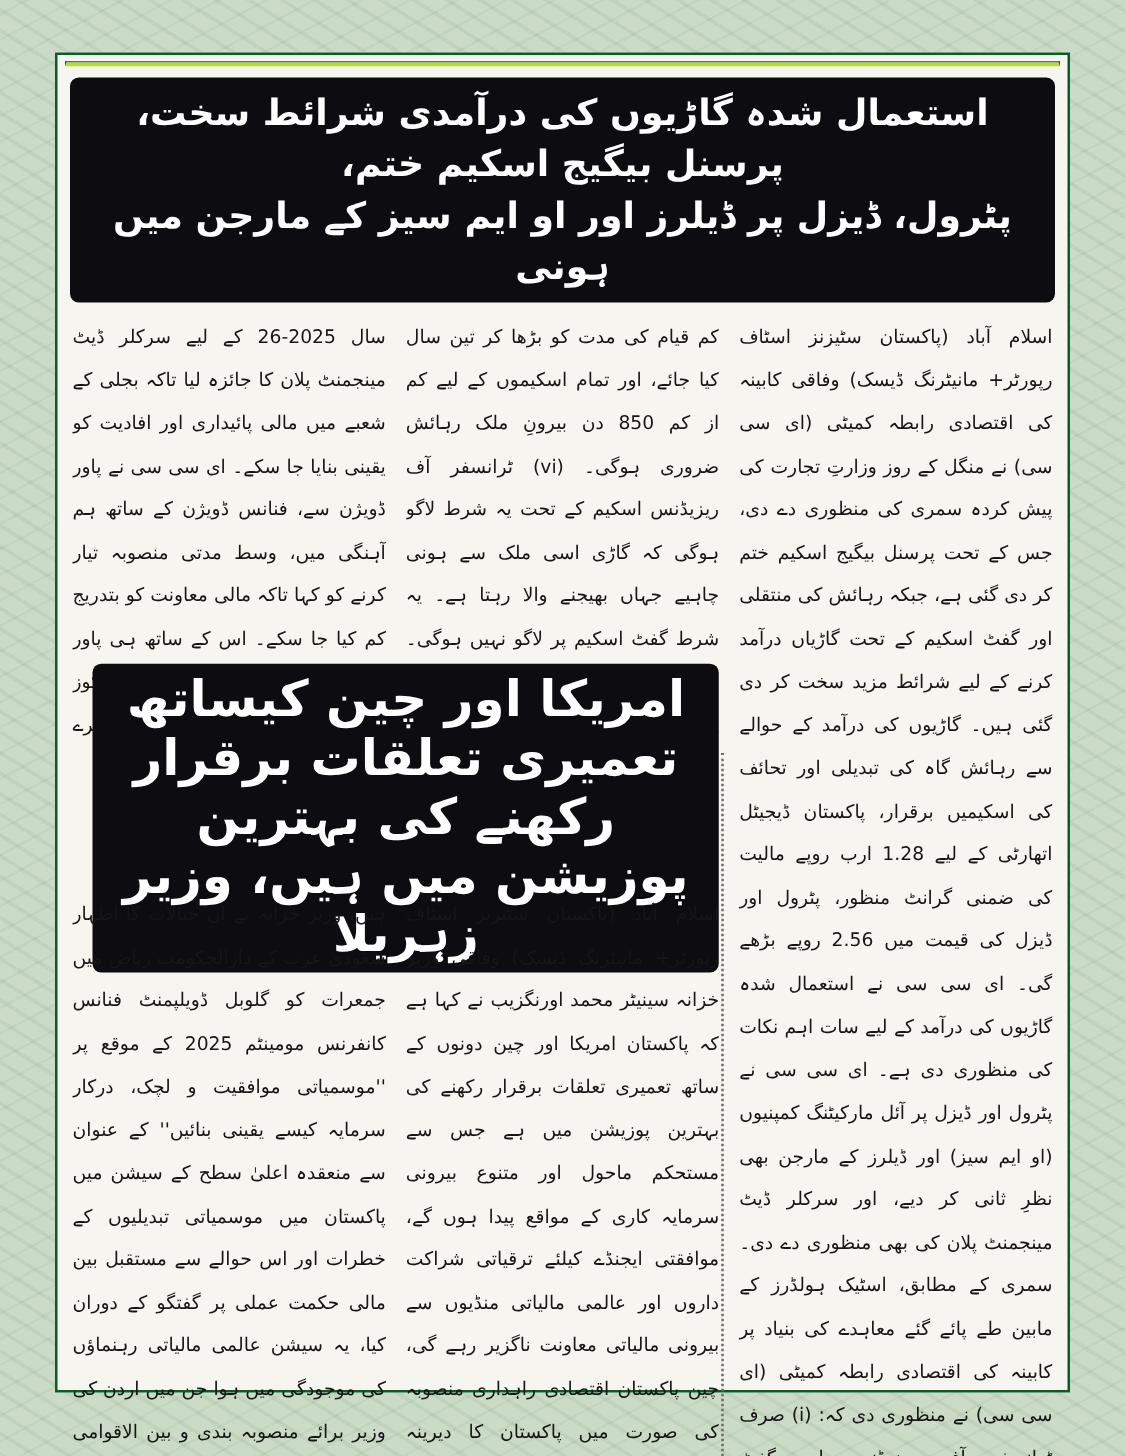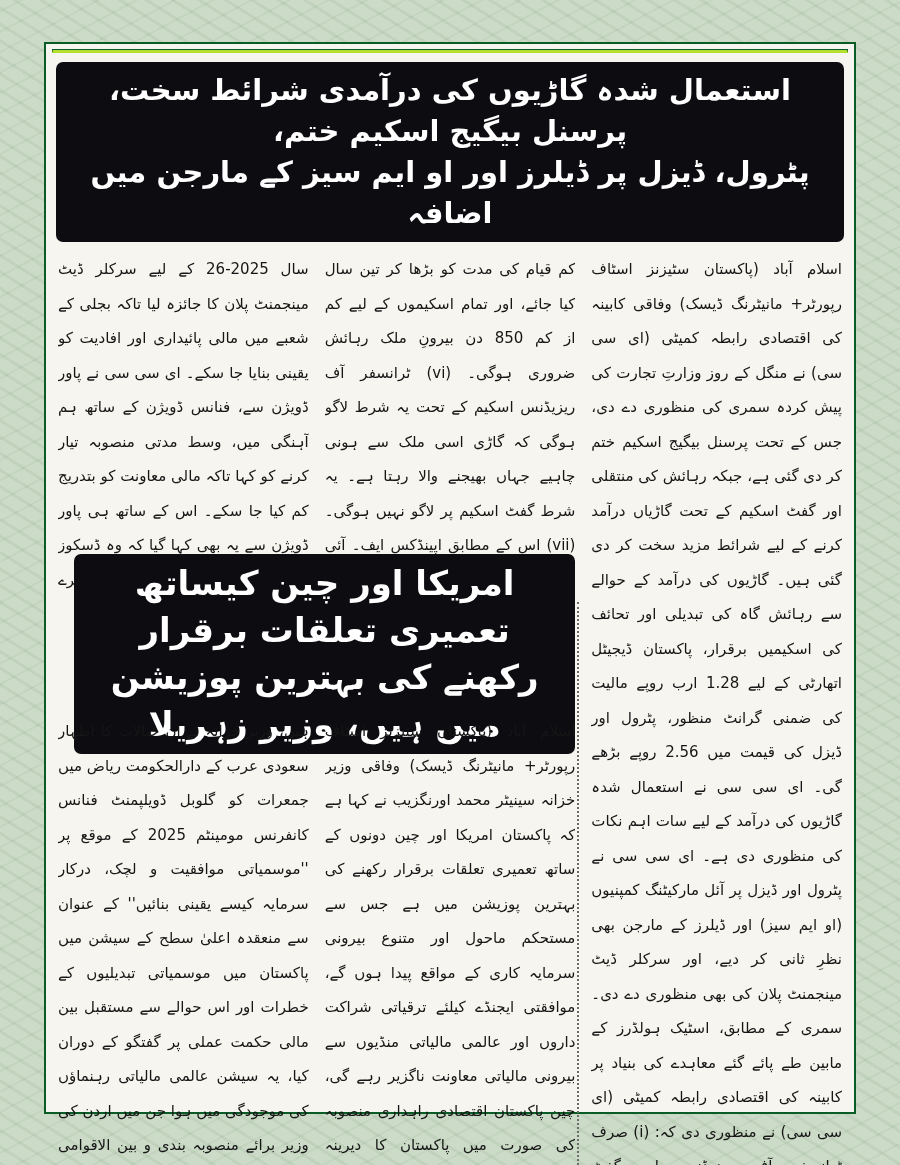--- a/index.html
+++ b/index.html
@@ -59,21 +59,21 @@
   }
   .urdu-col{
     font-size:15px;line-height:34.5px;text-align:justify;color:#161616;
     overflow:hidden;direction:rtl;
   }
   .a1c1{grid-column:1;grid-row:1 / span 3;padding-top:4px;}
   .a1c2{grid-column:2;grid-row:1;padding-top:4px;}
   .a1c3{grid-column:3;grid-row:1;padding-top:4px;}
   .headline-second{
     grid-column:2 / span 2;grid-row:2;align-self:center;
-    padding:6px 8px;font-size:34px;line-height:47px;margin-left:16px;
+    padding:6px 8px;font-size:40px;line-height:47px;margin-left:16px;
   }
   .a2c1{grid-column:2;grid-row:3;padding-top:6px;}
   .a2c2{grid-column:3;grid-row:3;padding-top:6px;}
 </style>
 </head>
 <body>
 
 <div class="page">
 
   <div class="banner">
@@ -92,21 +92,21 @@
         </text>
         <circle cx="30" cy="33" r="15.5" fill="#c01818" stroke="#2a0a0a" stroke-width="1.5"></circle>
         <path d="M30 22 l7 7 -4.5 -0.5 6.5 6.5 -5.5 -1 3.5 8.5 -5.5 -4.5 -1 7.5 -3 -6.5 -4.5 5.5 1 -8.5 -6.5 3.5 5.5 -7.5 -4.5 -2.5 5.5 -1 z" fill="#ffffff"></path>
       </svg>
     </div>
 
   </div>
 
   <div class="headline-box headline-main">
     <div>استعمال شدہ گاڑیوں کی درآمدی شرائط سخت، پرسنل بیگیج اسکیم ختم،</div>
-    <div>پٹرول، ڈیزل پر ڈیلرز اور او ایم سیز کے مارجن میں اضافہ</div>
+    <div>پٹرول، ڈیزل پر ڈیلرز اور او ایم سیز کے مارجن میں ہونی</div>
   </div>
 
   <div class="content">
     <div class="colsep"></div>
 
     <div class="urdu-col a1c1">اسلام آباد (پاکستان سٹیزنز اسٹاف رپورٹر+ مانیٹرنگ ڈیسک) وفاقی کابینہ کی اقتصادی رابطہ کمیٹی (ای سی سی) نے منگل کے روز وزارتِ تجارت کی پیش کردہ سمری کی منظوری دے دی، جس کے تحت پرسنل بیگیج اسکیم ختم کر دی گئی ہے، جبکہ رہائش کی منتقلی اور گفٹ اسکیم کے تحت گاڑیاں درآمد کرنے کے لیے شرائط مزید سخت کر دی گئی ہیں۔ گاڑیوں کی درآمد کے حوالے سے رہائش گاہ کی تبدیلی اور تحائف کی اسکیمیں برقرار، پاکستان ڈیجیٹل اتھارٹی کے لیے 1.28 ارب روپے مالیت کی ضمنی گرانٹ منظور، پٹرول اور ڈیزل کی قیمت میں 2.56 روپے بڑھے گی۔ ای سی سی نے استعمال شدہ گاڑیوں کی درآمد کے لیے سات اہم نکات کی منظوری دی ہے۔ ای سی سی نے پٹرول اور ڈیزل پر آئل مارکیٹنگ کمپنیوں (او ایم سیز) اور ڈیلرز کے مارجن بھی نظرِ ثانی کر دیے، اور سرکلر ڈیٹ مینجمنٹ پلان کی بھی منظوری دے دی۔ سمری کے مطابق، اسٹیک ہولڈرز کے مابین طے پائے گئے معاہدے کی بنیاد پر کابینہ کی اقتصادی رابطہ کمیٹی (ای سی سی) نے منظوری دی کہ: (i) صرف ٹرانسفر آف ریزیڈنس اور گفٹ اسکیمیں برقرار رکھی جائیں گی۔ (ii) استعمال شدہ گاڑیوں کی تجارتی درآمد پر لاگو کم از کم سیفٹی، ماحولیاتی معیارات اور ریگولیٹری اقدامات برقرار رکھی گئی اسکیموں کے تحت درآمد کی جانے والی گاڑیوں پر بھی لاگو ہوں گے۔ (iii) گاڑیوں کی درآمد کے لیے درکار درمیانی مدت کو تمام اسکیموں کے لیے دو سال سے بڑھا کر تین سال کر دیا جائے۔ (iv) ان اسکیموں کے تحت درآمد کی جانے والی گاڑیاں ایک سال تک نان ٹرانسفرایبل (غیر قابلِ فروخت/غیر منتقلی) رہیں گی۔ (v) بیرونِ ملک کم از</div>
     <div class="urdu-col a1c2">کم قیام کی مدت کو بڑھا کر تین سال کیا جائے، اور تمام اسکیموں کے لیے کم از کم 850 دن بیرونِ ملک رہائش ضروری ہوگی۔ (vi) ٹرانسفر آف ریزیڈنس اسکیم کے تحت یہ شرط لاگو ہوگی کہ گاڑی اسی ملک سے ہونی چاہیے جہاں بھیجنے والا رہتا ہے۔ یہ شرط گفٹ اسکیم پر لاگو نہیں ہوگی۔ (vii) اس کے مطابق اپینڈکس ایف۔ آئی پی او 2022 میں ضروری ترامیم شامل کی جائیں۔ وزارتِ خزانہ کے سرکاری اعلان کے مطابق، کابینہ کی اقتصادی رابطہ کمیٹی (ای سی سی) کا اجلاس آج فنانس ڈویژن میں وفاقی وزیرِ خزانہ و ریونیو سینیٹر محمد اورنگزیب کی زیرِ صدارت منعقد ہوا۔ ای سی سی نے پاور ڈویژن کی جانب سے پیش کردہ مالی</div>
     <div class="urdu-col a1c3">سال 2025-26 کے لیے سرکلر ڈیٹ مینجمنٹ پلان کا جائزہ لیا تاکہ بجلی کے شعبے میں مالی پائیداری اور افادیت کو یقینی بنایا جا سکے۔ ای سی سی نے پاور ڈویژن سے، فنانس ڈویژن کے ساتھ ہم آہنگی میں، وسط مدتی منصوبہ تیار کرنے کو کہا تاکہ مالی معاونت کو بتدریج کم کیا جا سکے۔ اس کے ساتھ ہی پاور ڈویژن سے یہ بھی کہا گیا کہ وہ ڈسکوز کے ساتھ ایک فالو اپ میکانزم قائم کرے تاکہ حکومت کے ساتھ کیے گئے اہداف کی بروقت تکمیل کو یقینی بنایا جا سکے۔ ای سی سی نے کلوروفارم کی درآمد پر پابندی کے لیے پیش کی گئی سمری کو بھی منظور کر لیا، کیونکہ یہ زہریلا اور کینسر پیدا کرنے والا ہے۔</div>
 
     <div class="headline-box headline-second">

